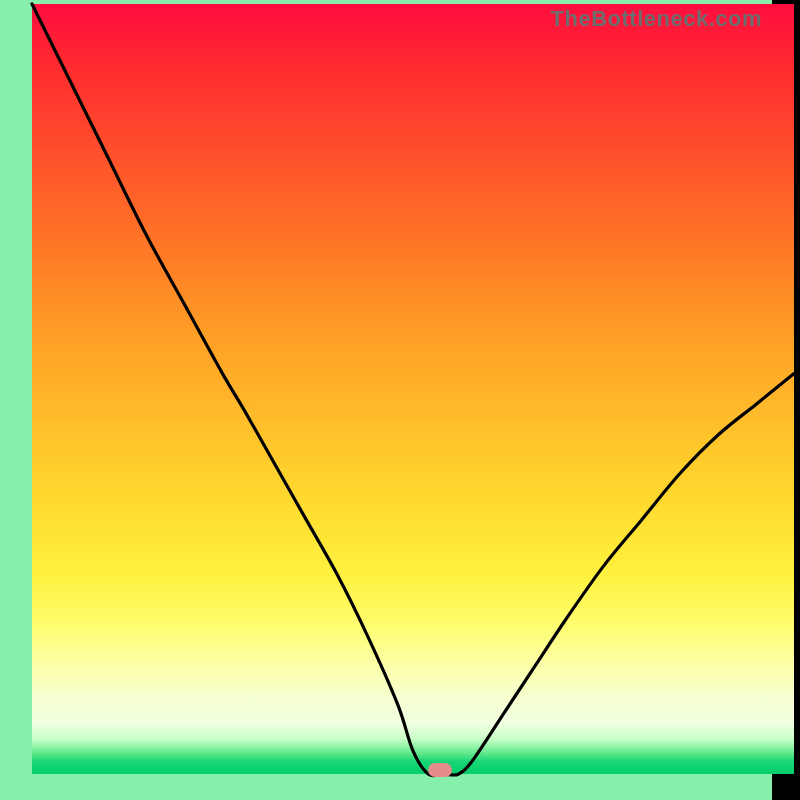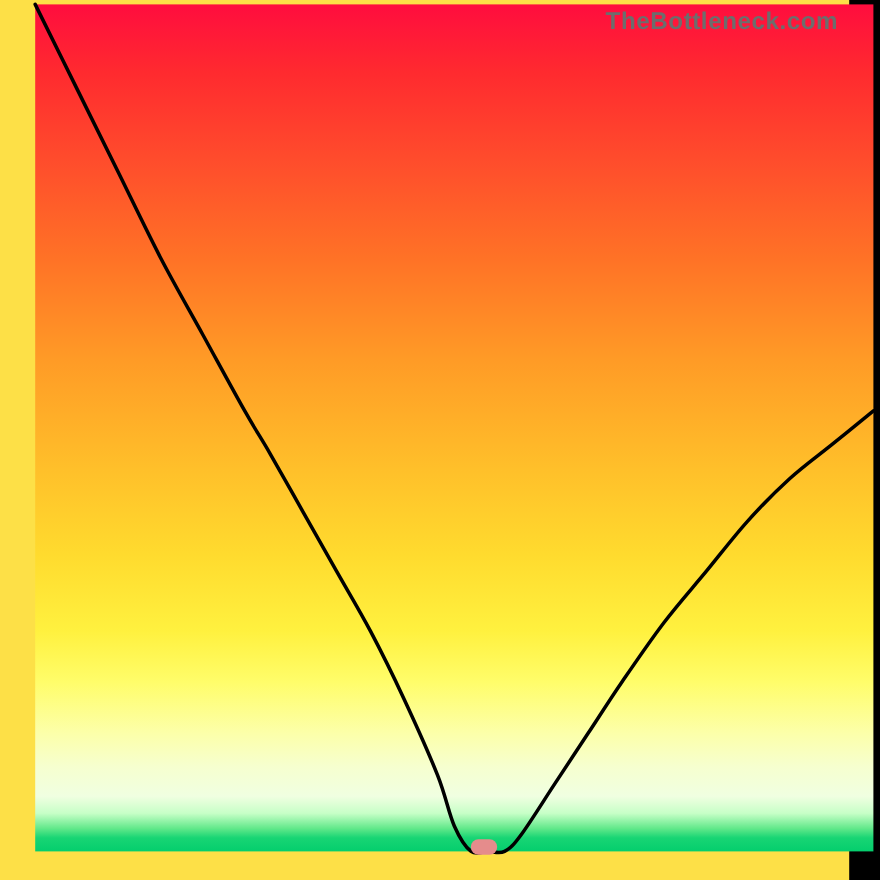--- a/index.html
+++ b/index.html
@@ -8,21 +8,21 @@
     width: 800px;
     height: 800px;
     background: #000;
     font-family: Arial, Helvetica, sans-serif;
     overflow: hidden;
   }
   .stage {
     position: relative;
     width: 772px;
     height: 800px;
-    background: #fde047;
+    background: #86efac;
   }
   .plot {
     position: absolute;
     left: 32px;
     top: 4px;
     width: 762px;
     height: 770px;
     
     background: linear-gradient(to bottom,
       #ff0d3e 0%,

